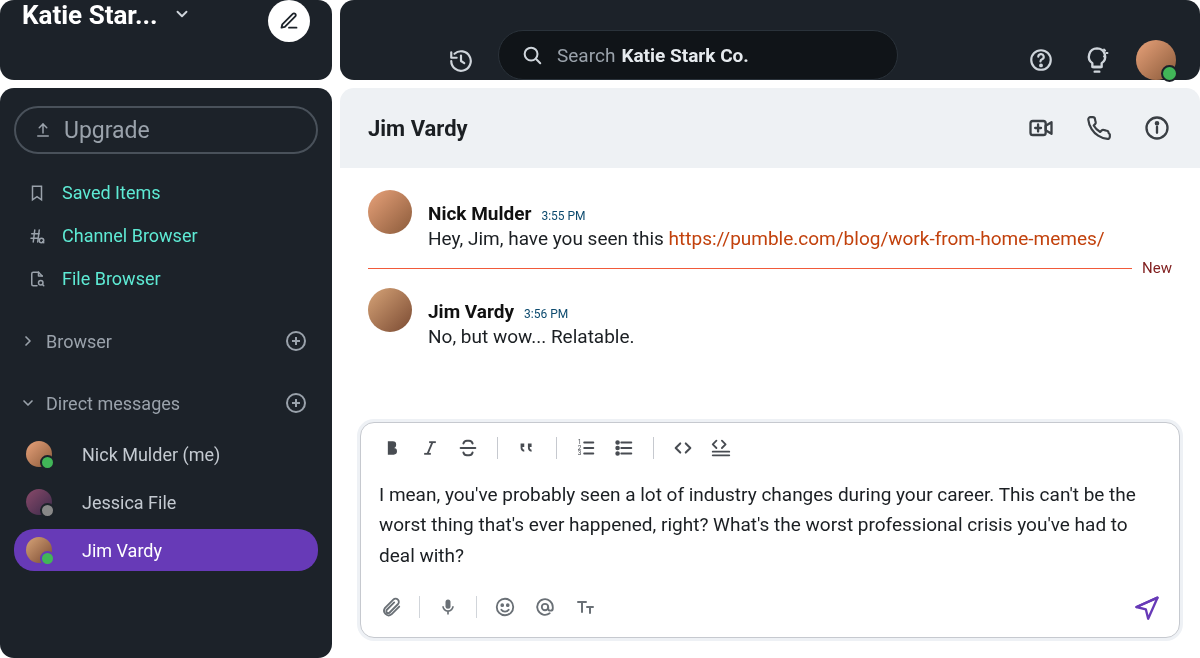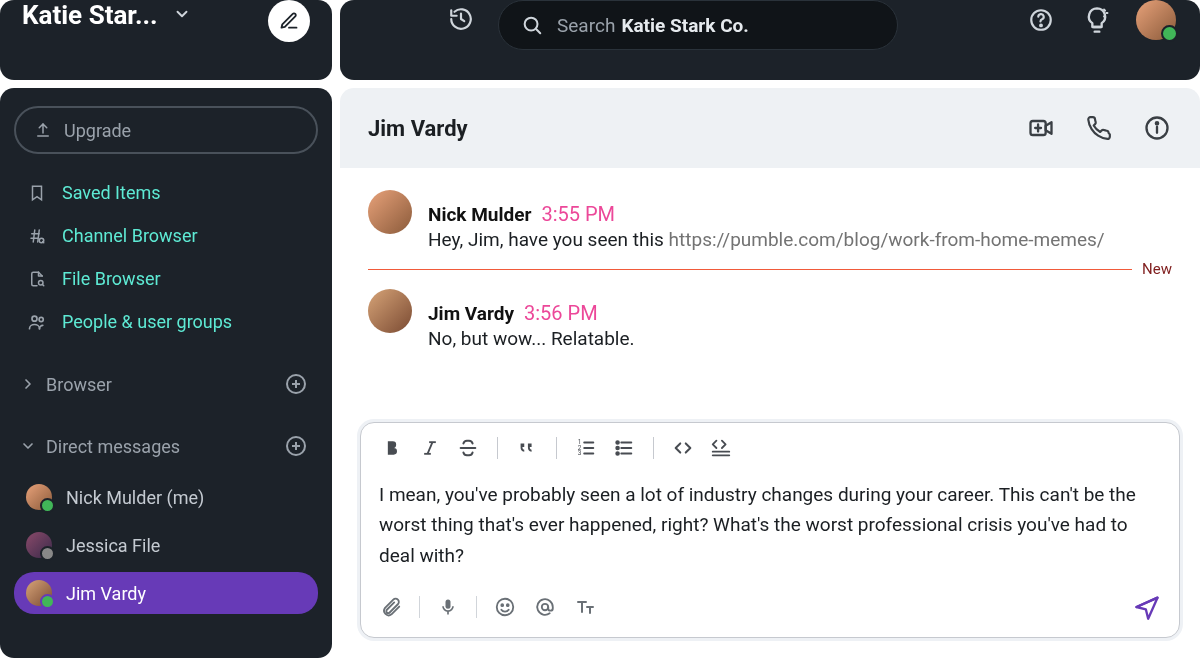--- a/index.html
+++ b/index.html
@@ -6,61 +6,61 @@
   html, body { margin:0; padding:0; height:100%; font-family: -apple-system, BlinkMacSystemFont, "Segoe UI", Roboto, Helvetica, Arial, sans-serif; }
   body { background:#fff; }
   .app { display:flex; width:1200px; height:658px; background:#fff; }
   
   .sidebar { width:332px; display:flex; flex-direction:column; gap:8px; }
   .ws-header { background:#1c2229; border-radius:14px; height:80px; display:flex; align-items:flex-start; padding:0 22px; gap:10px; }
   .ws-title { color:#fff; font-size:26px; font-weight:700; flex:0 0 auto; }
   .ws-caret { color:#fff; width:28px; height:28px; display:flex; align-items:center; justify-content:center; }
   .ws-compose { width:42px; height:42px; border-radius:50%; background:#fff; display:flex; align-items:center; justify-content:center; margin-left:auto; }
   .side-body { background:#1c2229; border-radius:14px; flex:1; padding:18px 14px 20px 14px; display:flex; flex-direction:column; overflow:hidden; }
-  .upgrade-pill { border:2px solid #49515a; border-radius:24px; height:48px; display:flex; align-items:center; gap:12px; padding:0 18px; color:#9aa2ab; font-size:18px; }
+  .upgrade-pill { border:2px solid #49515a; border-radius:24px; height:48px; display:flex; align-items:center; gap:12px; padding:0 18px; color:#9aa2ab; font-size:23px; }
   .nav-list { margin-top:18px; display:flex; flex-direction:column; gap:2px; }
   .nav-item { display:flex; align-items:center; gap:14px; padding:10px 8px 10px 12px; color:#5eead4; font-size:18px; border-radius:8px; }
   .nav-item .icon { width:22px; display:flex; justify-content:center; }
   .section { margin-top:22px; }
   .section-row { display:flex; align-items:center; gap:10px; color:#9aa2ab; font-size:18px; padding:6px 8px 6px 6px; }
   .section-row .label { flex:0 0 auto; }
   .section-row .add { margin-left:auto; width:28px; height:28px; display:flex; align-items:center; justify-content:center; }
   .dm-list { margin-top:10px; display:flex; flex-direction:column; gap:6px; }
-  .dm-item { display:flex; align-items:center; gap:14px; padding:8px 12px; color:#c4cad1; font-size:18px; border-radius:20px; }
+  .dm-item { display:flex; align-items:center; gap:30px; padding:8px 12px; color:#c4cad1; font-size:18px; border-radius:20px; }
   .dm-item.active { background:#673ab7; color:#fff; }
   .avatar { width:26px; height:26px; border-radius:50%; position:relative; flex-shrink:0; }
   .avatar::after { content:""; position:absolute; right:-3px; bottom:-3px; width:11px; height:11px; border-radius:50%; background:#888; border:2px solid #1c2229; }
   .avatar.online::after { background:#41b658; }
   .dm-item.active .avatar::after { border-color:#673ab7; }
   .av1 { background: linear-gradient(135deg,#e8a27a,#8a5a3a); }
   .av2 { background: linear-gradient(135deg,#8a4a6a,#3a2a4a); }
   .av3 { background: linear-gradient(135deg,#d7a478,#7a4a32); }
   
   .main { flex:1; display:flex; flex-direction:column; margin-left:8px; }
-  .topbar { background:#1c2229; border-radius:14px; height:80px; display:flex; align-items:flex-start; padding:0 24px; gap:18px; }
+  .topbar { background:#1c2229; border-radius:14px; height:80px; display:flex; align-items:flex-end; padding:0 24px; gap:18px; }
   .history-btn { width:38px; height:38px; display:flex; align-items:center; justify-content:center; color:#cfd5db; }
   .search { background:#101418; border-radius:26px; height:50px; flex:0 0 auto; width:400px; display:flex; align-items:center; padding:0 22px; gap:14px; color:#cfd5db; border:1px solid #2a323a; }
   .top-icons { margin-left:auto; display:flex; align-items:center; gap:22px; color:#cfd5db; }
   .top-icons .icon-btn { width:34px; height:34px; display:flex; align-items:center; justify-content:center; }
   .user-av { width:40px; height:40px; border-radius:50%; background:linear-gradient(135deg,#e8a27a,#8a5a3a); position:relative; }
   .user-av::after { content:""; position:absolute; right:-2px; bottom:-2px; width:13px; height:13px; border-radius:50%; background:#41b658; border:2px solid #1c2229; }
   .content { flex:1; display:flex; flex-direction:column; background:#fff; margin-top:8px; border-radius:14px 14px 0 0; overflow:hidden; }
   .chat-header { background:#eef1f4; height:80px; display:flex; align-items:center; padding:0 28px; }
   .chat-title { font-size:22px; font-weight:700; color:#1b1f23; }
   .chat-actions { margin-left:auto; display:flex; align-items:center; gap:28px; color:#3a3f44; }
   .chat-actions .ic { width:30px; height:30px; display:flex; align-items:center; justify-content:center; }
   .messages { padding:14px 28px 0 28px; position:relative; flex:1; overflow:auto; }
   .msg { display:flex; gap:16px; padding:8px 0; }
   .msg .bubble-av { width:44px; height:44px; border-radius:50%; }
   .msg .col { flex:1;margin-top:12px; }
   .msg .head { display:flex; align-items:baseline; gap:10px; }
   .msg .name { font-weight:700; font-size:19px; color:#111; }
-  .msg .time { color:#ec4899; font-size:20px; }
+  .msg .time { color:#0c4a6e; font-size:12px; }
   .msg .body { color:#1b1f23; font-size:19px; margin-top:2px; }
-  .msg .body a { color:#737373; text-decoration:none; }
+  .msg .body a { color:#c2410c; text-decoration:none; }
   .divider-new { position:relative; margin:2px 0 4px; height:16px; display:flex; align-items:center; }
   .divider-new::before { content:""; height:1px; background:#f15a3a; flex:1; }
   .divider-new .lbl { color:#7f1d1d; font-size:15px; padding-left:10px; }
   
   .composer-wrap { padding:0 20px 20px 20px; }
   .composer { background:#fff; border:1px solid #c6c9cf; border-radius:14px; box-shadow:0 0 0 3px #eef1f5; }
   .toolbar { display:flex; align-items:center; gap:8px; padding:10px 16px; border-bottom:1px solid transparent; color:#484c52; }
   .toolbar .tb { width:30px; height:30px; display:flex; align-items:center; justify-content:center; }
   .toolbar .sep { width:1px; height:22px; background:#c6c9cf; margin:0 6px; }
   .draft-area { padding:6px 18px 10px 18px; font-size:19px; color:#1b1f23; line-height:1.6; min-height:90px; outline:none; }
@@ -126,31 +126,20 @@
           <span class="icon">
               <svg width="18" height="18" viewBox="0 0 24 24" fill="none" stroke="#9aa2ab" stroke-width="2" stroke-linecap="round" stroke-linejoin="round">
                 <path d="M14 3H7a2 2 0 0 0-2 2v14a2 2 0 0 0 2 2h5"></path>
                 <path d="M14 3v5h5"></path>
                 <path d="M14 3l5 5"></path>
                 <circle cx="17" cy="17" r="3"></circle>
                 <path d="M21 21l-2-2"></path>
               </svg>
             </span>
           <span>File Browser</span>
-        </div>
-        <div class="nav-item">
-          <span class="icon">
-              <svg width="20" height="20" viewBox="0 0 24 24" fill="none" stroke="#9aa2ab" stroke-width="2" stroke-linecap="round" stroke-linejoin="round">
-                <circle cx="9" cy="8" r="3"></circle>
-                <path d="M3 20c0-3 3-5 6-5s6 2 6 5"></path>
-                <circle cx="17" cy="9" r="2.5"></circle>
-                <path d="M15 20c0-2 2-4 4-4"></path>
-              </svg>
-            </span>
-          <span>People &amp; user groups</span>
         </div>
       </div>
 
       <div class="section">
         <div class="section-row">
           <span>
               <svg width="16" height="16" viewBox="0 0 24 24" fill="none" stroke="#9aa2ab" stroke-width="2.5" stroke-linecap="round" stroke-linejoin="round">
                 <polyline points="9 6 15 12 9 18"></polyline>
               </svg>
             </span>

